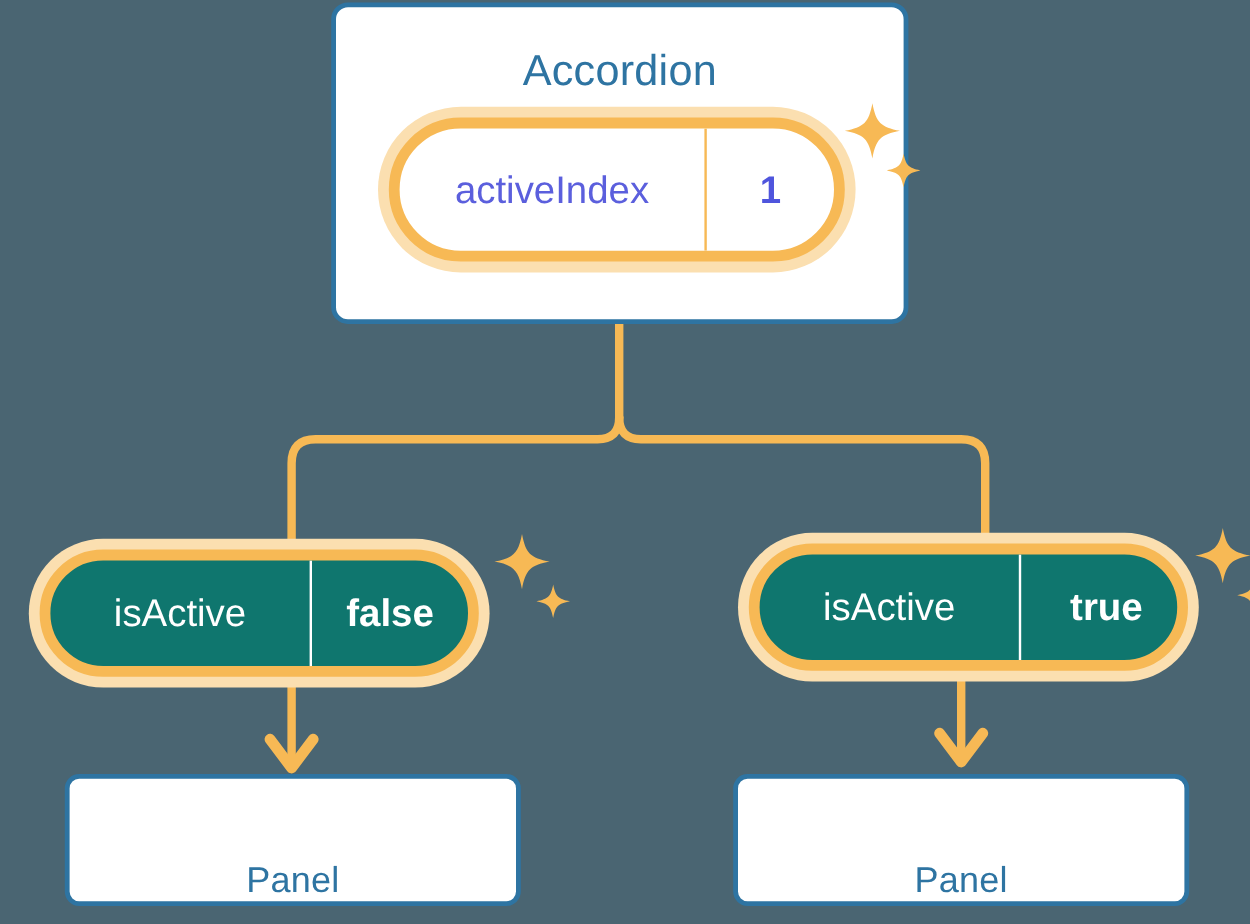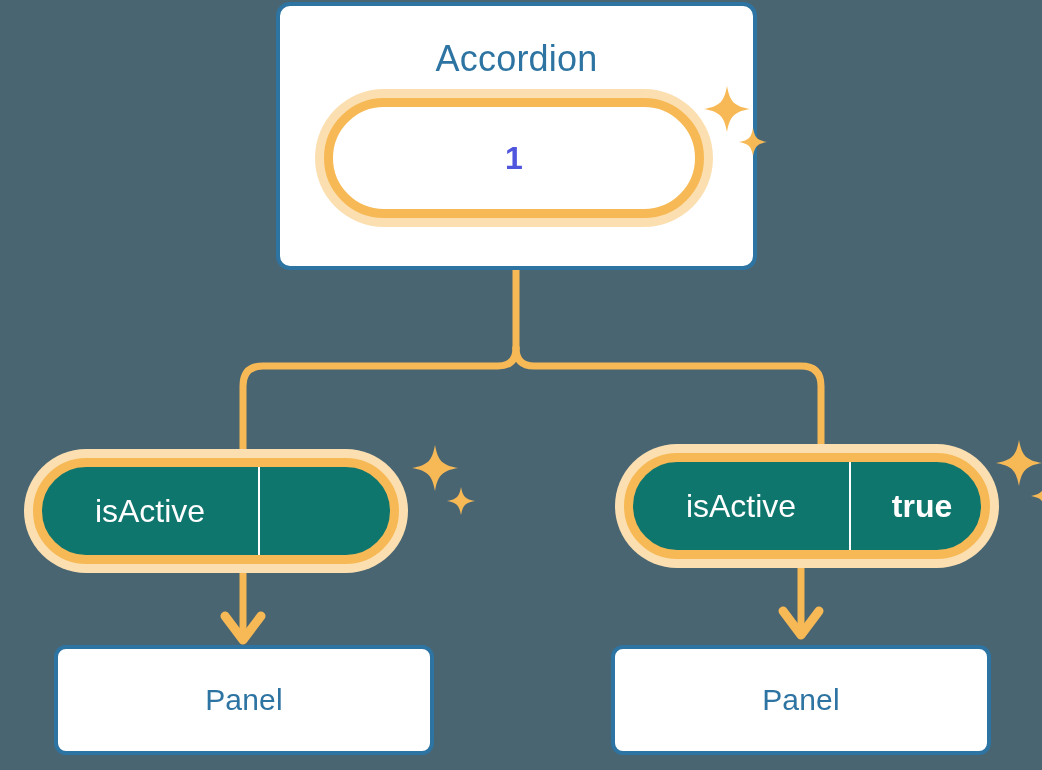--- a/index.html
+++ b/index.html
@@ -63,21 +63,21 @@
   }
   #accordion-card .card-title {
     margin-top: 32px;
   }
 
   
   .panel-card {
     width: 380px;
     height: 110px;
     display: flex;
-    align-items: center;
+    align-items: flex-end;
     justify-content: center;
     border-radius: 12px;
   }
   .panel-card .card-title {
     font-size: 30px;
     margin: 0;
   }
   #panel-left  { left: 43px;  top: 645px; }
   #panel-right { left: 600px; top: 645px; }
 
@@ -175,32 +175,34 @@
     <path d="M 790 565 L 790 631" fill="none" stroke="#f7b955" stroke-width="7" stroke-linecap="butt"></path>
     <path d="M 772 611 L 790 635 L 808 611" fill="none" stroke="#f7b955" stroke-width="9" stroke-linecap="round" stroke-linejoin="round"></path>
   </svg>
 
   <div class="card" id="accordion-card">
     <div class="card-title">Accordion</div>
   </div>
 
   <div class="pill-wrap" id="pill-activeindex-wrap">
     <div class="pill" id="pill-activeindex">
+      <div class="pill-key">activeIndex</div>
       <div class="pill-val">1</div>
     </div>
   </div>
 
   <svg class="sparkles" id="sparkle-top" width="70" height="80" viewBox="0 0 70 80">
     <path d="M26 2 C29 18 33 22 49 25 C33 28 29 32 26 48 C23 32 19 28 3 25 C19 22 23 18 26 2 Z" fill="#f7b955"></path>
     <path d="M52 44 C54 54 56 56 66 58 C56 60 54 62 52 72 C50 62 48 60 38 58 C48 56 50 54 52 44 Z" fill="#f7b955"></path>
   </svg>
 
   <div class="pill-wrap" id="pill-isactive-left-wrap">
     <div class="pill pill-filled" id="pill-isactive-left">
       <div class="pill-key">isActive</div>
+      <div class="pill-val">false</div>
     </div>
   </div>
 
   <svg class="sparkles" id="sparkle-left-pill" width="70" height="80" viewBox="0 0 70 80">
     <path d="M26 2 C29 18 33 22 49 25 C33 28 29 32 26 48 C23 32 19 28 3 25 C19 22 23 18 26 2 Z" fill="#f7b955"></path>
     <path d="M52 44 C54 54 56 56 66 58 C56 60 54 62 52 72 C50 62 48 60 38 58 C48 56 50 54 52 44 Z" fill="#f7b955"></path>
   </svg>
 
   <div class="card panel-card" id="panel-left">
     <div class="card-title">Panel</div>

